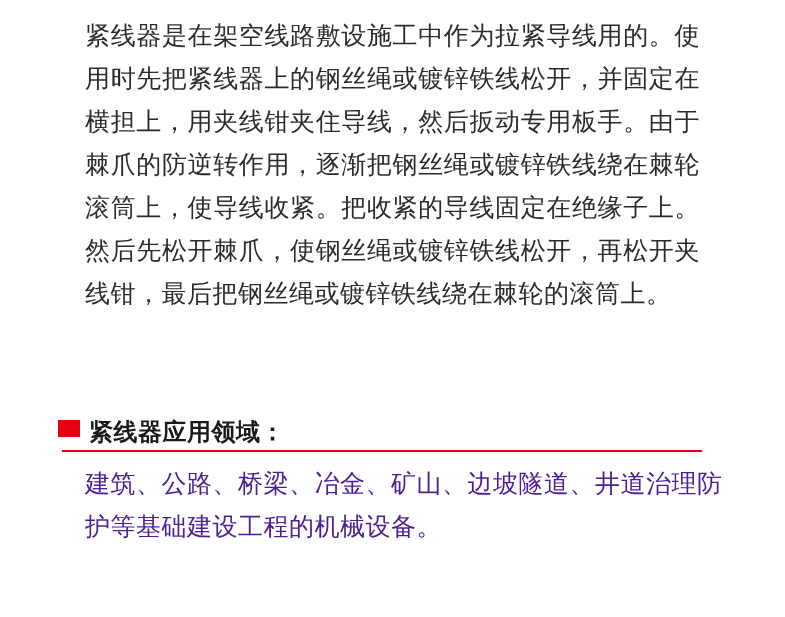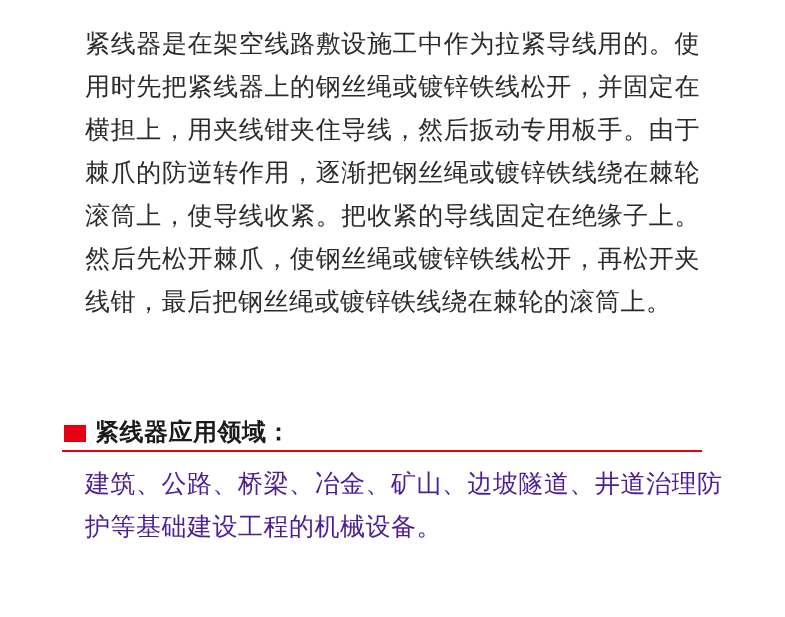--- a/index.html
+++ b/index.html
@@ -16,39 +16,39 @@
   }
   .page {
     position: relative;
     width: 785px;
     height: 617px;
     box-sizing: border-box;
   }
   .body-block {
     position: absolute;
     left: 85px;
-    top: 22px;
+    top: 14px;
     width: 615px;
   }
   .body-para {
     margin: 0;
     font-size: 25px;
     line-height: 43px;
     letter-spacing: 0.5px;
     text-align: justify;
     text-align-last: left;
     color: #2b2b2b;
     font-family: "DejaVu Sans", sans-serif;
   }
   .section-heading-row {
     position: absolute;
-    left: 64px;
+    left: 58px;
     top: 418px;
     display: flex;
-    align-items: center;
+    align-items: flex-start;
     width: 640px;
   }
   .red-marker {
     width: 22px;
     height: 17px;
     background: #e60012;
     flex: 0 0 auto;
     margin-right: 9px;
     margin-top: 2px;
   }

